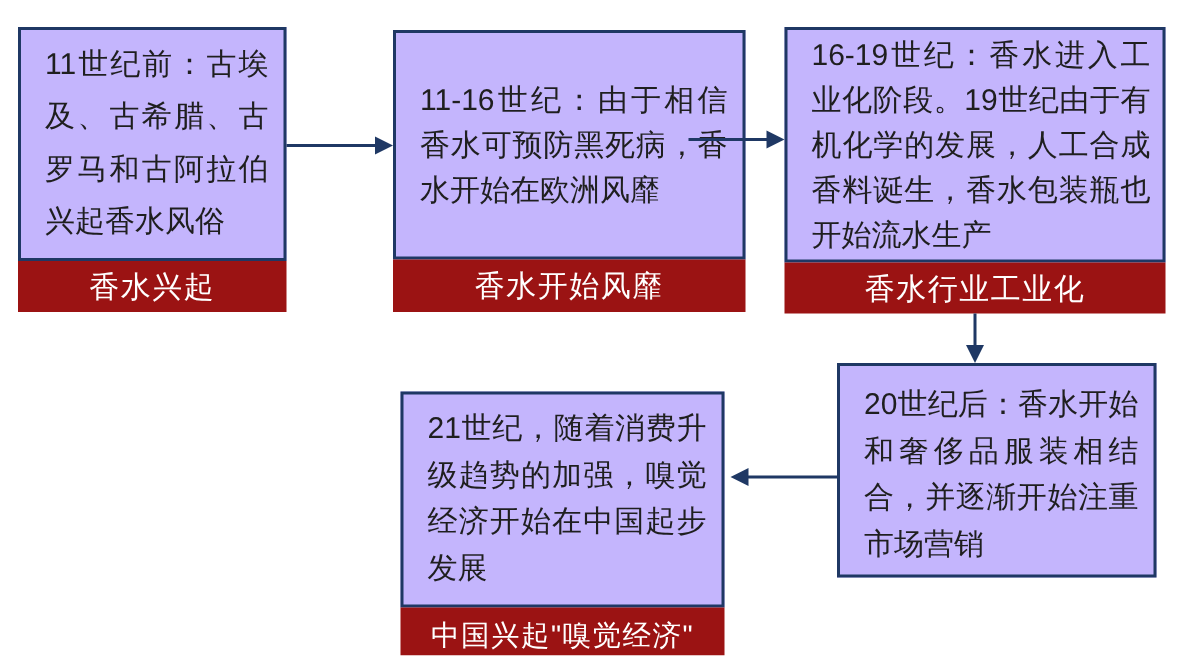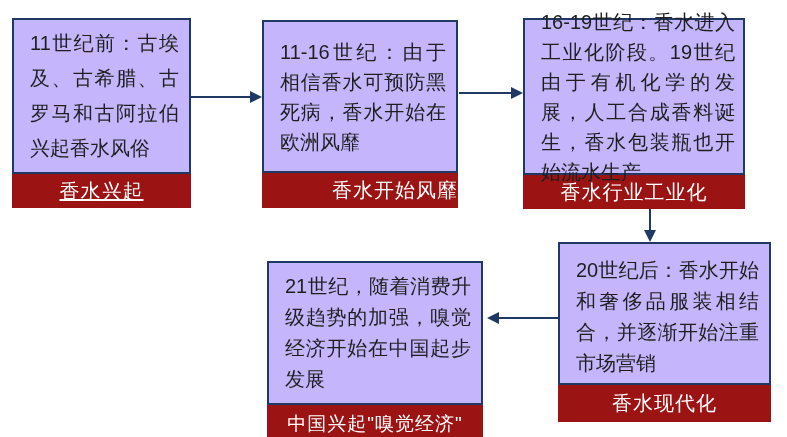--- a/index.html
+++ b/index.html
@@ -40,27 +40,27 @@
     display: flex;
     align-items: center;
     justify-content: center;
     font-size: 20px;
     letter-spacing: 1px;
   }
 
   
   .g1 { left: 12px;  top: 18px;  width: 179px; }
   .g1 .flow-box   { height: 156px; font-size: 20px; line-height: 35px; }
-  .g1 .flow-label { height: 34px; text-decoration: underline; }
+  .g1 .flow-label { height: 34px; }
 
-  .g2 { left: 262px; top: 20px;  width: 196px; border-radius: 15px; }
+  .g2 { left: 262px; top: 20px;  width: 235px; border-radius: 15px; }
   .g2 .flow-box   { height: 153px; font-size: 20px; line-height: 30px; }
-  .g2 .flow-label { height: 35px; justify-content: flex-end; }
+  .g2 .flow-label { height: 35px; }
 
-  .g3 { left: 523px; top: 18px;  width: 222px; }
+  .g3 { left: 523px; top: 18px;  width: 254px; }
   .g3 .flow-box   { height: 157px; font-size: 20px; line-height: 30px; padding: 4px 8px 4px 16px; }
   .g3 .flow-label { height: 34px; align-items: center; }
 
   .g4 { left: 558px; top: 242px; width: 213px; }
   .g4 .flow-box   { height: 143px; font-size: 20px; line-height: 31px; align-items: flex-end; }
   .g4 .flow-label { height: 37px; }
 
   .g5 { left: 267px; top: 243px; width: 216px; }
   .g5 .flow-box   { height: 144px; font-size: 20px; line-height: 31px; margin-top: 18px; }
   .g5 .flow-label { height: 37px; font-size: 19px; }
@@ -118,23 +118,20 @@
     </div>
     <div class="flow-label">
       <span>香水行业工业化</span>
     </div>
   </div>
 
   <div class="flow-group g4">
     <div class="flow-box">
       <p>20世纪后：香水开始和奢侈品服装相结合，并逐渐开始注重市场营销</p>
     </div>
-    <div class="flow-label">
-      <span>香水现代化</span>
-    </div>
   </div>
 
   <div class="flow-group g5">
     <div class="flow-box">
       <p>21世纪，随着消费升级趋势的加强，嗅觉经济开始在中国起步发展</p>
     </div>
     <div class="flow-label">
       <span>中国兴起"嗅觉经济"</span>
     </div>
   </div>

